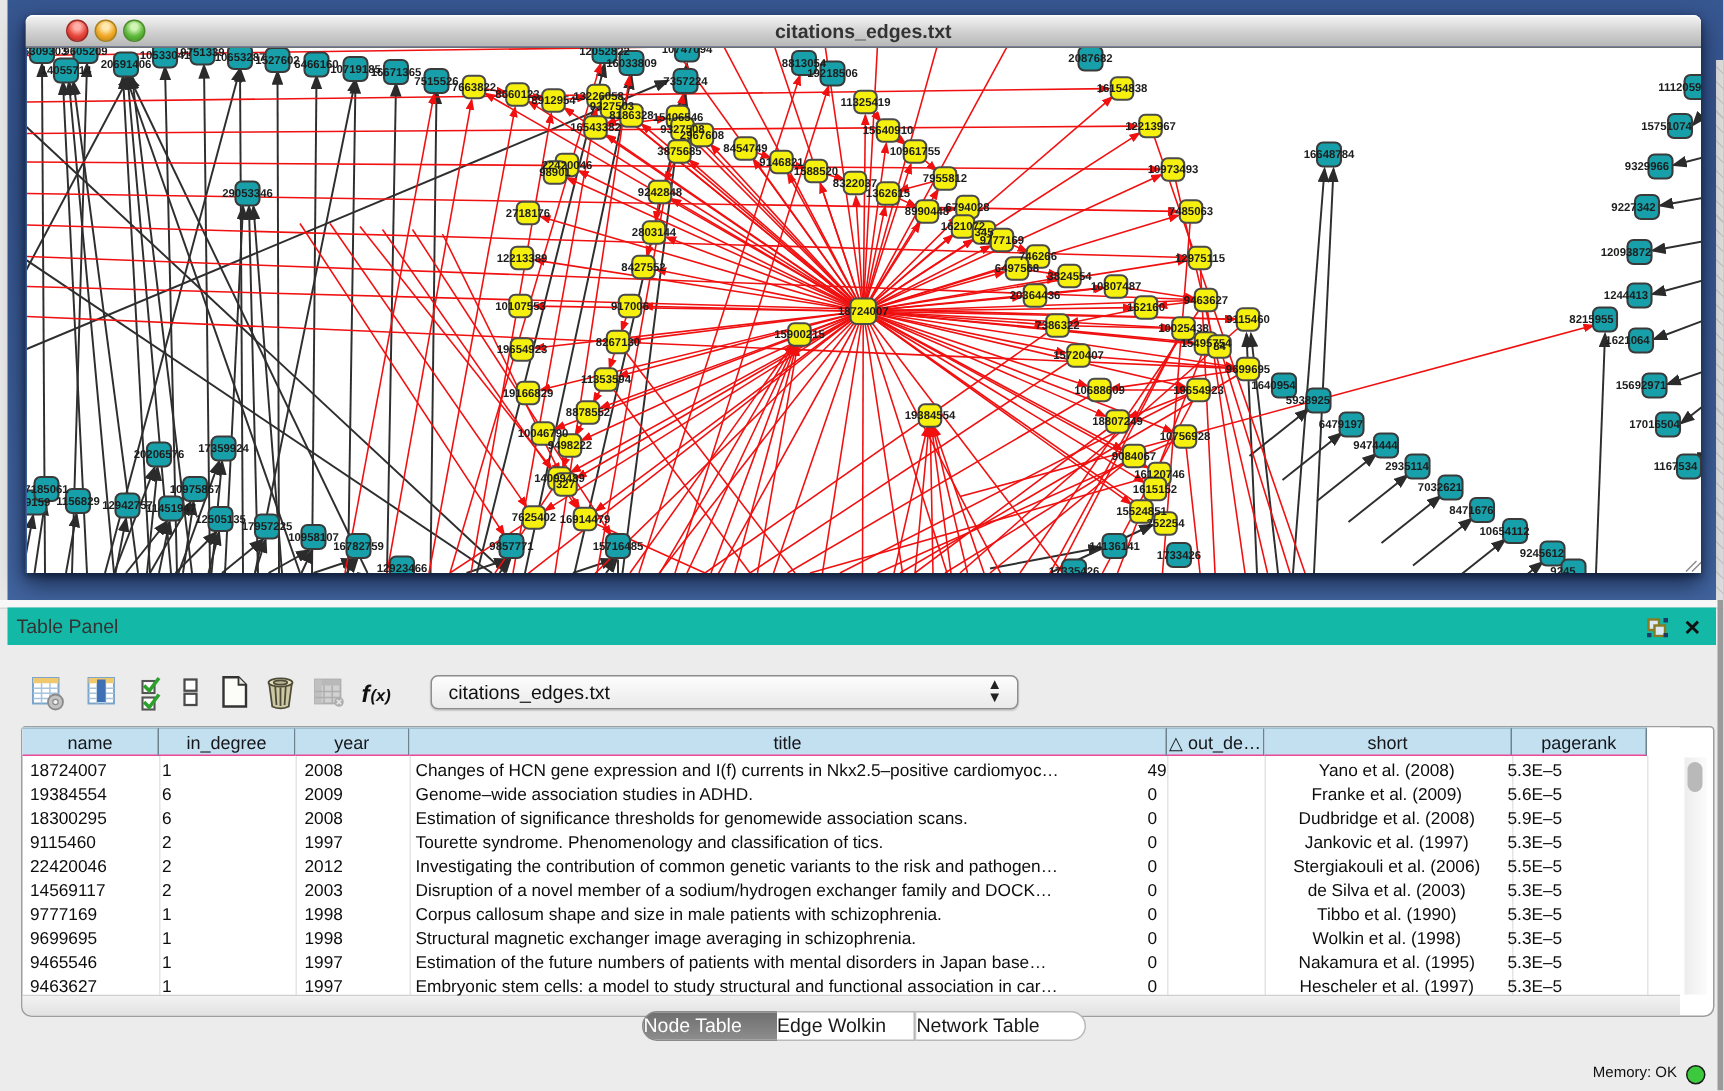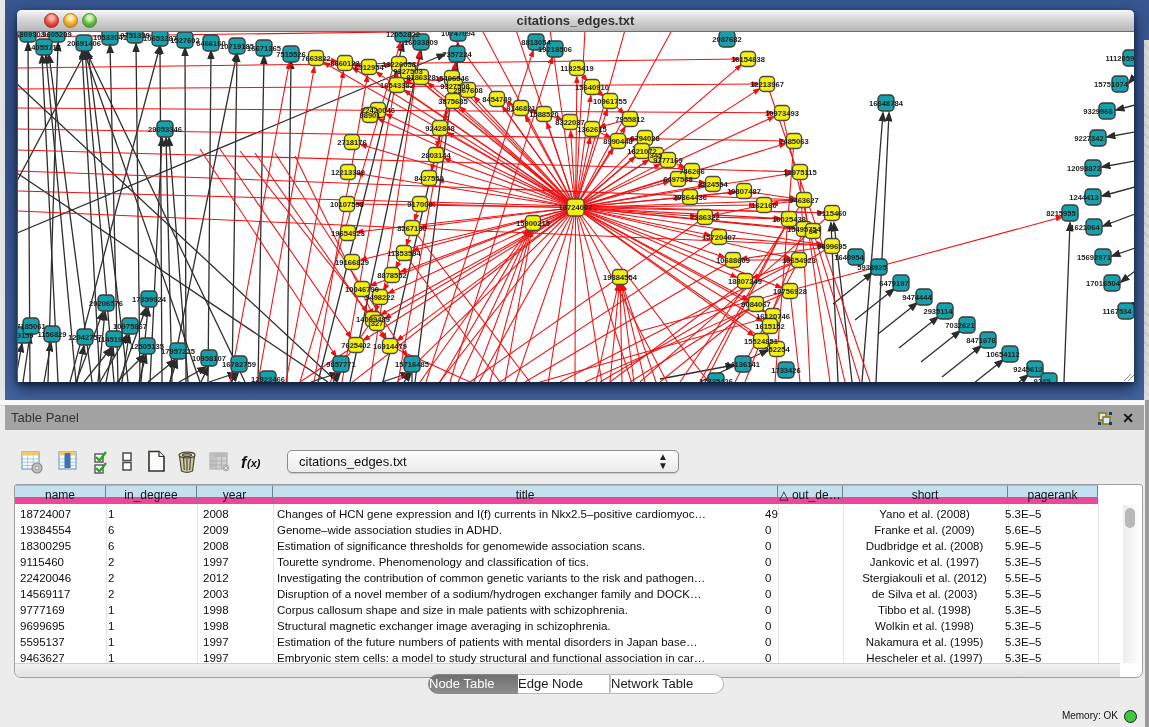--- a/index.html
+++ b/index.html
@@ -16,34 +16,34 @@
   box-shadow:inset 0 1px 0 #fdfdfd;}
 #titlebar .title{position:absolute;left:0;right:0;top:3px;text-align:center;
   font-size:13px;font-weight:bold;color:#333;}
 .tl{position:absolute;top:13px;width:13px;height:13px;border-radius:50%;}
 #tl-r{left:27px;background:radial-gradient(circle at 50% 30%,#ffb0a8 0 18%,#e8493f 55%,#b01e16);border:1px solid #9c2b24;}
 #tl-y{left:46px;background:radial-gradient(circle at 50% 30%,#ffe9b0 0 18%,#f0a928 55%,#c07d10);border:1px solid #a8821e;}
 #tl-g{left:65px;background:radial-gradient(circle at 50% 30%,#d2f5b6 0 18%,#60ba3e 55%,#3a8f1d);border:1px solid #4e8c2b;}
 #graph{position:absolute;left:1px;top:22px;width:1116px;height:350px;background:#fff;overflow:hidden;}
 #panel{position:absolute;left:0;top:400px;width:1149px;height:327px;background:#ececec;}
 #panel-top{position:absolute;left:0;top:0;width:1149px;height:5px;background:#f7f7f7;border-bottom:1px solid #d8d8d8;}
-#panel-title{position:absolute;left:5px;top:5px;width:1139px;height:25px;background:#a3a3a3;}
+#panel-title{position:absolute;left:5px;top:5px;width:1139px;height:25px;background:#14b8a6;}
 #panel-title .t{position:absolute;left:6px;top:5px;font-size:13px;color:#333;}
 #px{position:absolute;right:10px;top:5px;font-size:14px;font-weight:bold;color:#111;}
 #pfloat{position:absolute;right:32px;top:7px;width:14px;height:13px;}
 #edgeR{position:absolute;left:1145px;top:400px;width:4px;height:327px;background:#9a9a9a;}
 #combo{position:absolute;left:287px;top:450px;width:390px;height:21px;border:1px solid #8e8e8e;
   border-radius:5px;background:linear-gradient(#fdfdfd,#eaeaea);box-shadow:0 1px 1px rgba(0,0,0,.15);}
 #combo .ct{position:absolute;left:11px;top:3px;font-size:13px;color:#111;}
 #combo .ar{position:absolute;right:10px;top:1px;font-size:10px;color:#222;line-height:9px;}
 #tablebox{position:absolute;left:14px;top:484px;width:1127px;height:192px;
   border:1px solid #9e9e9e;border-radius:3px 3px 7px 7px;background:#fff;}
 #thead{position:absolute;left:0;top:0;width:1105px;height:19px;background:#fff;}
 .th{position:absolute;top:0;height:19px;background:#c2e0f0;
-  border-right:1px solid #6e8290;border-bottom:7px solid #ec4899;border-top:1px solid #9cbecd;
+  border-right:1px solid #6e8290;border-bottom:1px solid #ec4899;border-top:1px solid #9cbecd;
   font-size:12px;color:#16161a;text-align:center;line-height:18px;box-sizing:border-box;}
 #tbody{position:absolute;left:0;top:0;width:1149px;height:0;}
 .tr{position:absolute;left:14px;width:1105px;height:16px;font-size:11.5px;color:#0d0d0d;}
 .tr span{position:absolute;top:1px;white-space:nowrap;}
 .c-name{left:6px;}
 .c-deg{left:94px;}
 .c-year{left:189px;}
 .c-title{left:263px;max-width:494px;overflow:hidden;}
 .c-out{left:751px;}
 .c-short{left:828px;width:165px;text-align:center;}
@@ -781,69 +781,69 @@
       <span class="c-out">0</span>
       <span class="c-short">Jankovic et al. (1997)</span>
       <span class="c-pr">5.3E–5</span>
     </div>
     <div class="tr" style="top:571px">
       <span class="c-name">22420046</span>
       <span class="c-deg">2</span>
       <span class="c-year">2012</span>
       <span class="c-title">Investigating the contribution of common genetic variants to the risk and pathogen…</span>
       <span class="c-out">0</span>
-      <span class="c-short">Stergiakouli et al. (2012)</span>
+      <span class="c-short">Stergiakouli et al. (2006)</span>
       <span class="c-pr">5.5E–5</span>
     </div>
     <div class="tr" style="top:587px">
       <span class="c-name">14569117</span>
       <span class="c-deg">2</span>
       <span class="c-year">2003</span>
       <span class="c-title">Disruption of a novel member of a sodium/hydrogen exchanger family and DOCK…</span>
       <span class="c-out">0</span>
       <span class="c-short">de Silva et al. (2003)</span>
       <span class="c-pr">5.3E–5</span>
     </div>
     <div class="tr" style="top:603px">
       <span class="c-name">9777169</span>
       <span class="c-deg">1</span>
       <span class="c-year">1998</span>
       <span class="c-title">Corpus callosum shape and size in male patients with schizophrenia.</span>
       <span class="c-out">0</span>
-      <span class="c-short">Tibbo et al. (1998)</span>
+      <span class="c-short">Tibbo et al. (1990)</span>
       <span class="c-pr">5.3E–5</span>
     </div>
     <div class="tr" style="top:619px">
       <span class="c-name">9699695</span>
       <span class="c-deg">1</span>
       <span class="c-year">1998</span>
       <span class="c-title">Structural magnetic exchanger image averaging in schizophrenia.</span>
       <span class="c-out">0</span>
       <span class="c-short">Wolkin et al. (1998)</span>
       <span class="c-pr">5.3E–5</span>
     </div>
     <div class="tr" style="top:635px">
-      <span class="c-name">5595137</span>
+      <span class="c-name">9465546</span>
       <span class="c-deg">1</span>
       <span class="c-year">1997</span>
       <span class="c-title">Estimation of the future numbers of patients with mental disorders in Japan base…</span>
       <span class="c-out">0</span>
       <span class="c-short">Nakamura et al. (1995)</span>
       <span class="c-pr">5.3E–5</span>
     </div>
     <div class="tr" style="top:651px">
       <span class="c-name">9463627</span>
       <span class="c-deg">1</span>
       <span class="c-year">1997</span>
       <span class="c-title">Embryonic stem cells: a model to study structural and functional association in car…</span>
       <span class="c-out">0</span>
       <span class="c-short">Hescheler et al. (1997)</span>
       <span class="c-pr">5.3E–5</span>
     </div>
   </div>
 <div id="tabs">
   <div class="seg" id="seg1">Node Table</div>
-  <div class="seg" id="seg2">Edge Node</div>
+  <div class="seg" id="seg2">Edge Wolkin</div>
   <div class="seg" id="seg3">Network Table</div>
 </div>
 <div id="mem">Memory: OK</div>
 <div id="memdot"></div>
 <div id="edgeR"></div>
 
 </body></html>

